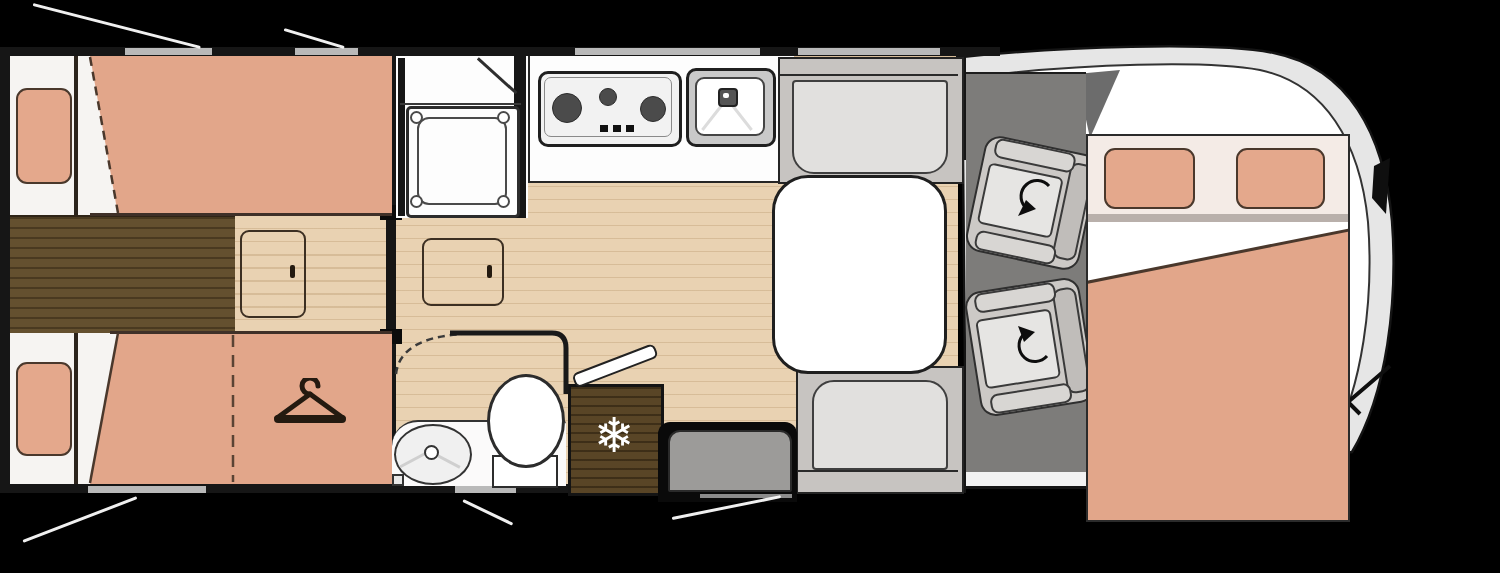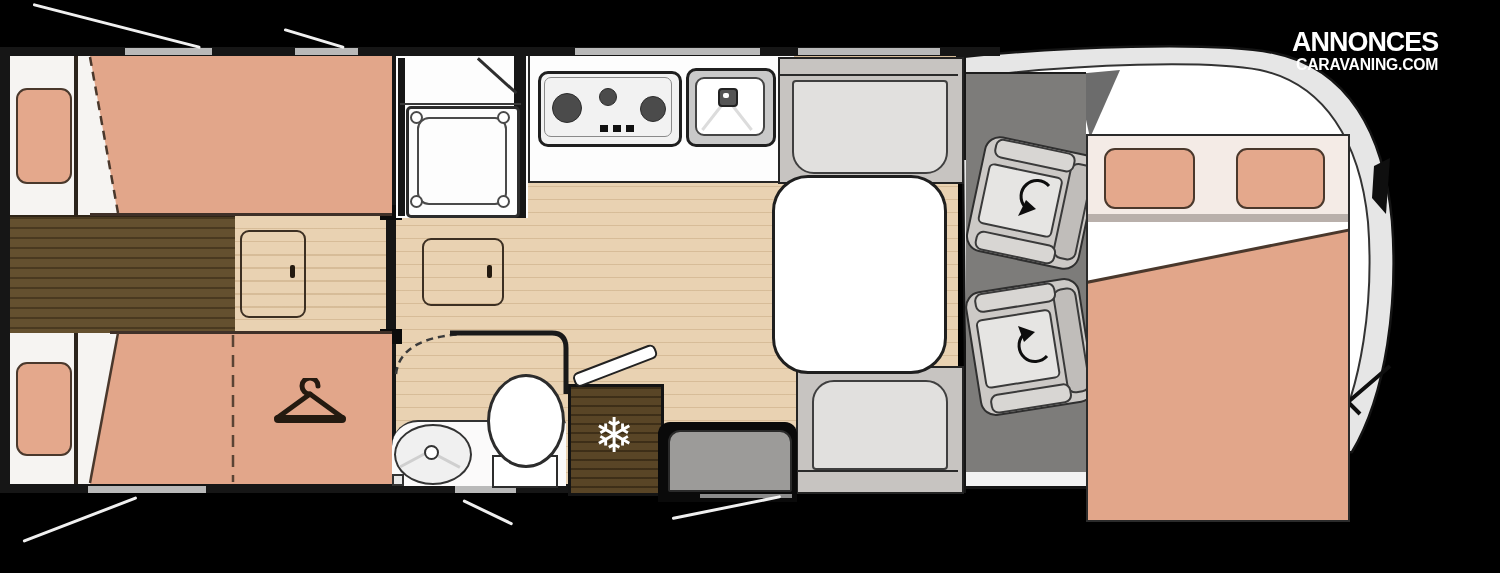--- a/index.html
+++ b/index.html
@@ -190,18 +190,14 @@
     <div class="abs salmon" style="left:0;top:86px;width:260px;height:298px;clip-path:polygon(0 60px,260px 8px,260px 298px,0 298px);"></div>
     <div class="abs" style="left:-2px;top:145px;width:268px;height:2.5px;background:#4a382c;transform:rotate(-11.3deg);transform-origin:left top;"></div>
   </div>
 
   <div class="abs hatch" style="left:33px;top:3px;width:173px;transform:rotate(14.4deg);z-index:50;"></div>
   <div class="abs hatch" style="left:284px;top:28px;width:63px;transform:rotate(16.7deg);z-index:50;"></div>
   <div class="abs hatch" style="left:23px;top:540px;width:122px;transform:rotate(-21.1deg);z-index:50;"></div>
   <div class="abs hatch" style="left:463px;top:499px;width:55px;transform:rotate(25.6deg);z-index:50;"></div>
   <div class="abs hatch" style="left:672px;top:517px;width:111px;transform:rotate(-11.4deg);z-index:50;"></div>
 
-  <div class="abs brand" style="right:62px;top:28px;z-index:60;">
-    <div class="l1">ANNONCES</div>
-    <div class="l2">CARAVANING.COM</div>
-  </div>
 
 </div>
 
 </body></html>

